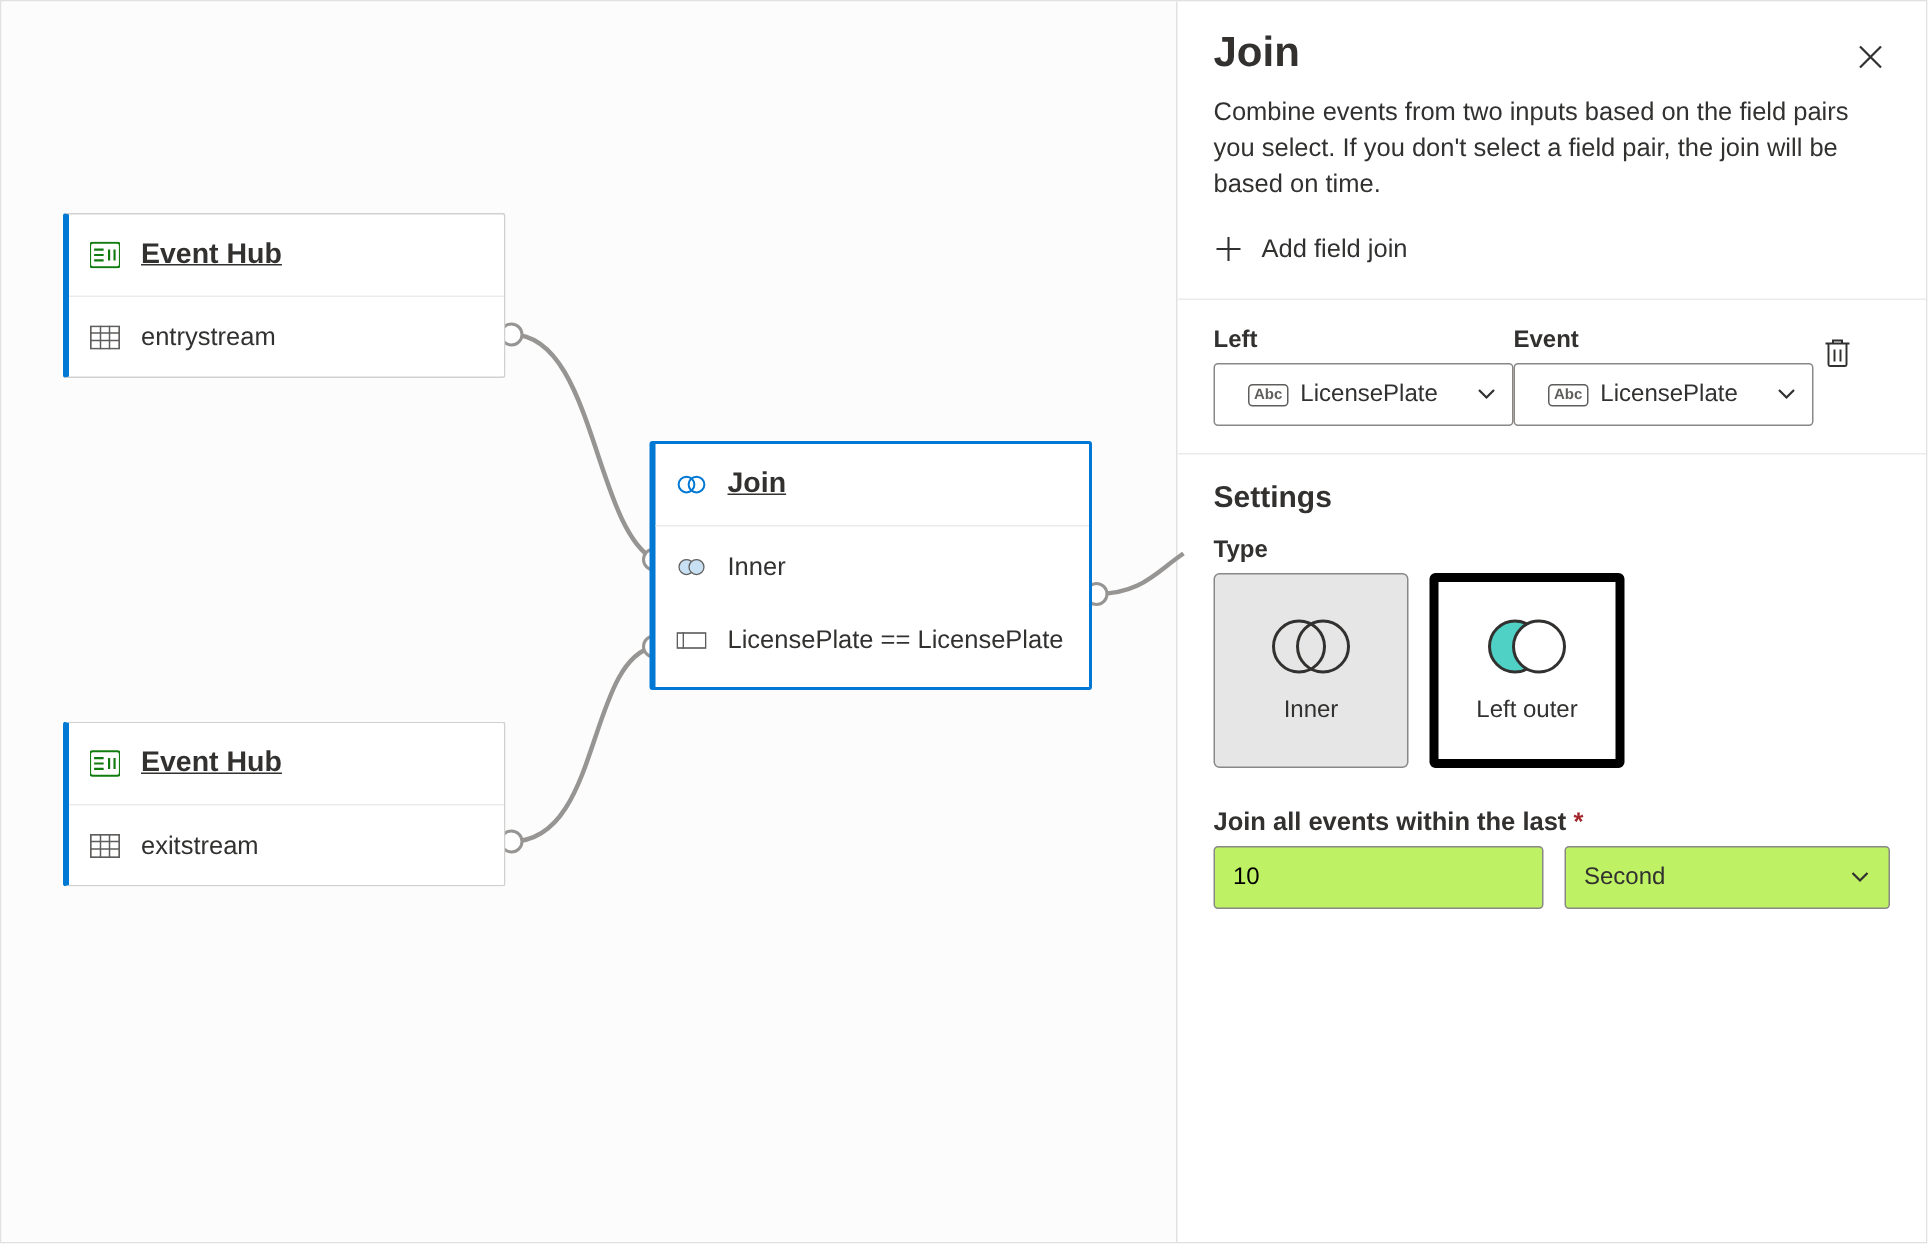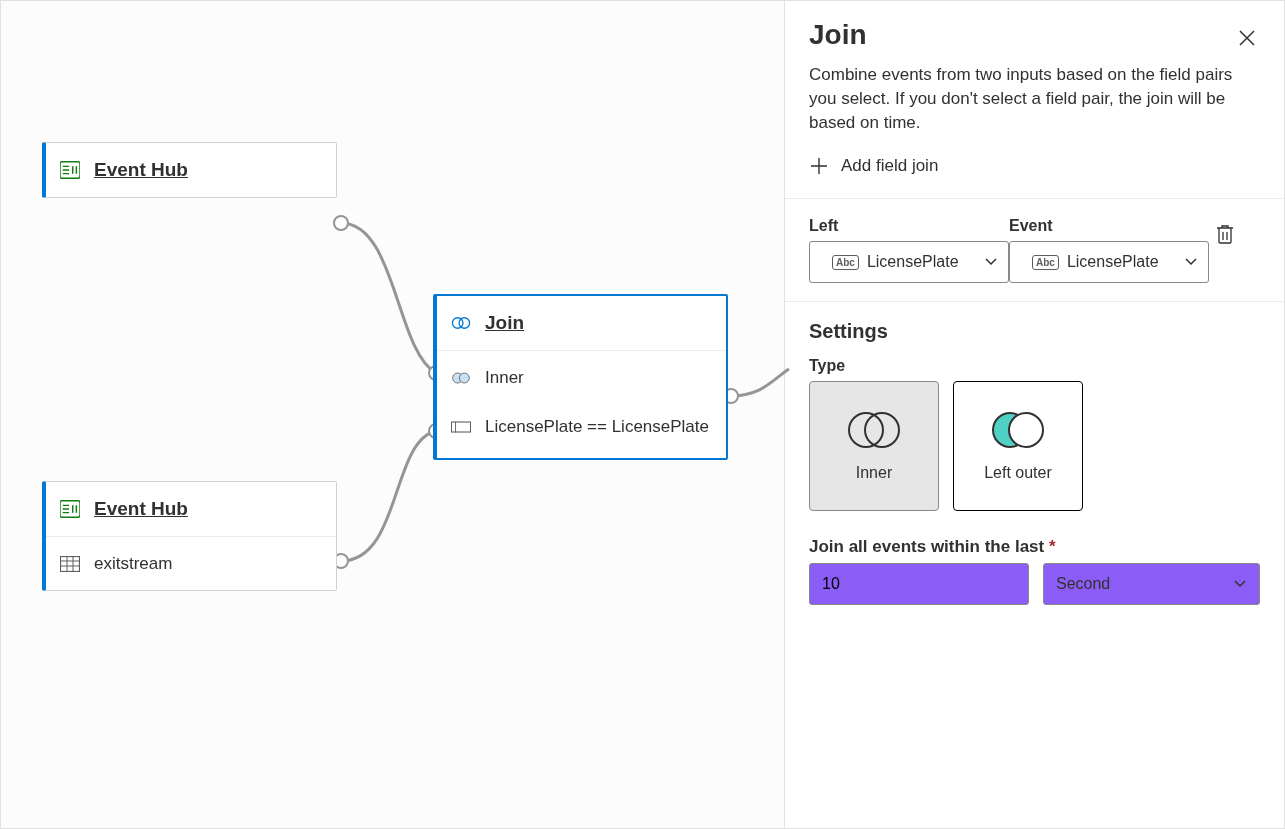--- a/index.html
+++ b/index.html
@@ -122,21 +122,21 @@
     color: #605e5c;
   }
   .delete-btn {
     background: none; border: none; cursor: pointer;
     padding: 6px; margin-bottom: 4px;
   }
 
   .type-tiles { display: flex; gap: 14px; }
   .type-tile {
     width: 130px; height: 130px;
-    border: 1px solid #000000;
+    border: 6px solid #000000;
     border-radius: 4px;
     display: flex;
     flex-direction: column;
     align-items: center;
     justify-content: center;
     gap: 14px;
     cursor: pointer;
     background: #fff;
     font-size: 16px;
   }
@@ -146,21 +146,21 @@
   }
 
   .time-row { display: flex; gap: 14px; }
   .text-input, .select-input {
     border: 1px solid #8a8886;
     border-radius: 3px;
     height: 42px;
     padding: 0 12px;
     font-size: 16px;
     font-family: inherit;
-    background: #8b5cf6;
+    background: #bef264;
   }
   .text-input { width: 220px; }
   .select-input {
     width: 220px;
     display:flex; align-items:center; justify-content:space-between;
     cursor:pointer;
   }
   .req-star { color: #a4262c; }
 
 </style>
@@ -186,20 +186,29 @@
     <div class="node" style="left:41px; top:141px">
       <div class="node-row">
         <span class="icon-box">
           <svg width="22" height="18" viewBox="0 0 22 18">
             <rect x="0" y="0" width="22" height="18" rx="2" fill="none" stroke="#107c10" stroke-width="1.6"></rect>
             <path d="M3 5 h7 M3 9 h7 M3 13 h7" stroke="#107c10" stroke-width="1.6"></path>
             <path d="M14 5 v8 M18 5 v8" stroke="#107c10" stroke-width="1.6"></path>
           </svg>
         </span>
         <span class="node-title">Event Hub</span>
+      </div>
+      <div class="node-row">
+        <span class="icon-box">
+          <svg width="20" height="16" viewBox="0 0 20 16">
+            <rect x="0.5" y="0.5" width="19" height="15" fill="none" stroke="#605e5c" stroke-width="1.2"></rect>
+            <path d="M0 5 h20 M0 10 h20 M7 0 v16 M13 0 v16" stroke="#605e5c" stroke-width="1"></path>
+          </svg>
+        </span>
+        <span class="node-text">entrystream</span>
       </div>
     </div>
 
     <div class="node" style="left:41px; top:480px">
       <div class="node-row">
         <span class="icon-box">
           <svg width="22" height="18" viewBox="0 0 22 18">
             <rect x="0" y="0" width="22" height="18" rx="2" fill="none" stroke="#107c10" stroke-width="1.6"></rect>
             <path d="M3 5 h7 M3 9 h7 M3 13 h7" stroke="#107c10" stroke-width="1.6"></path>
             <path d="M14 5 v8 M18 5 v8" stroke="#107c10" stroke-width="1.6"></path>

